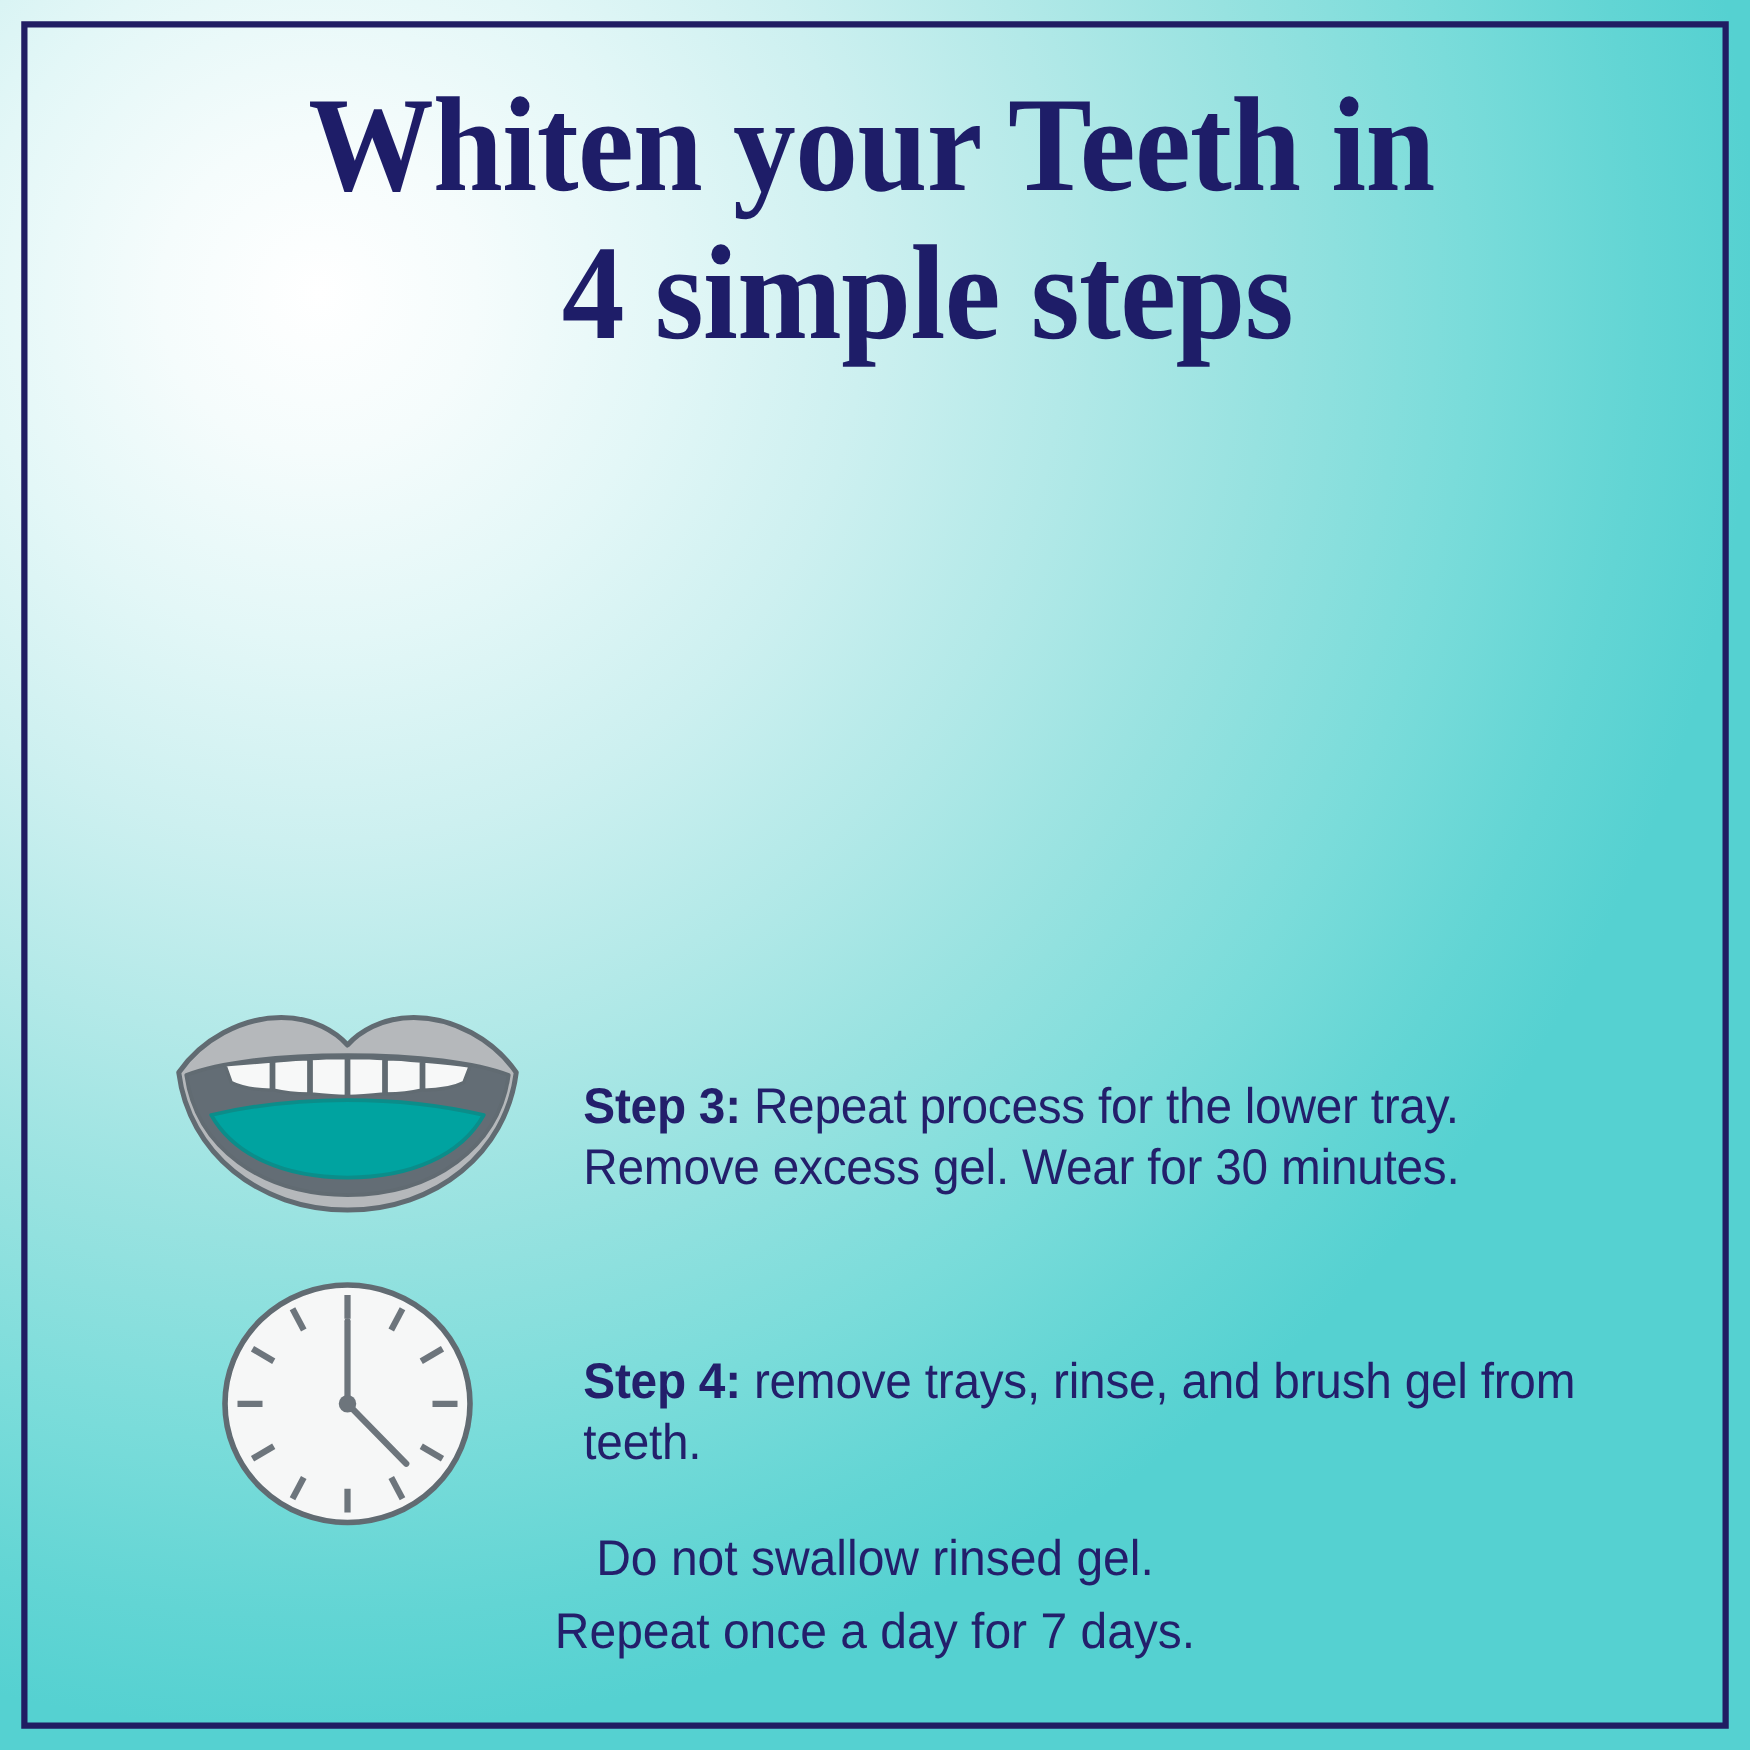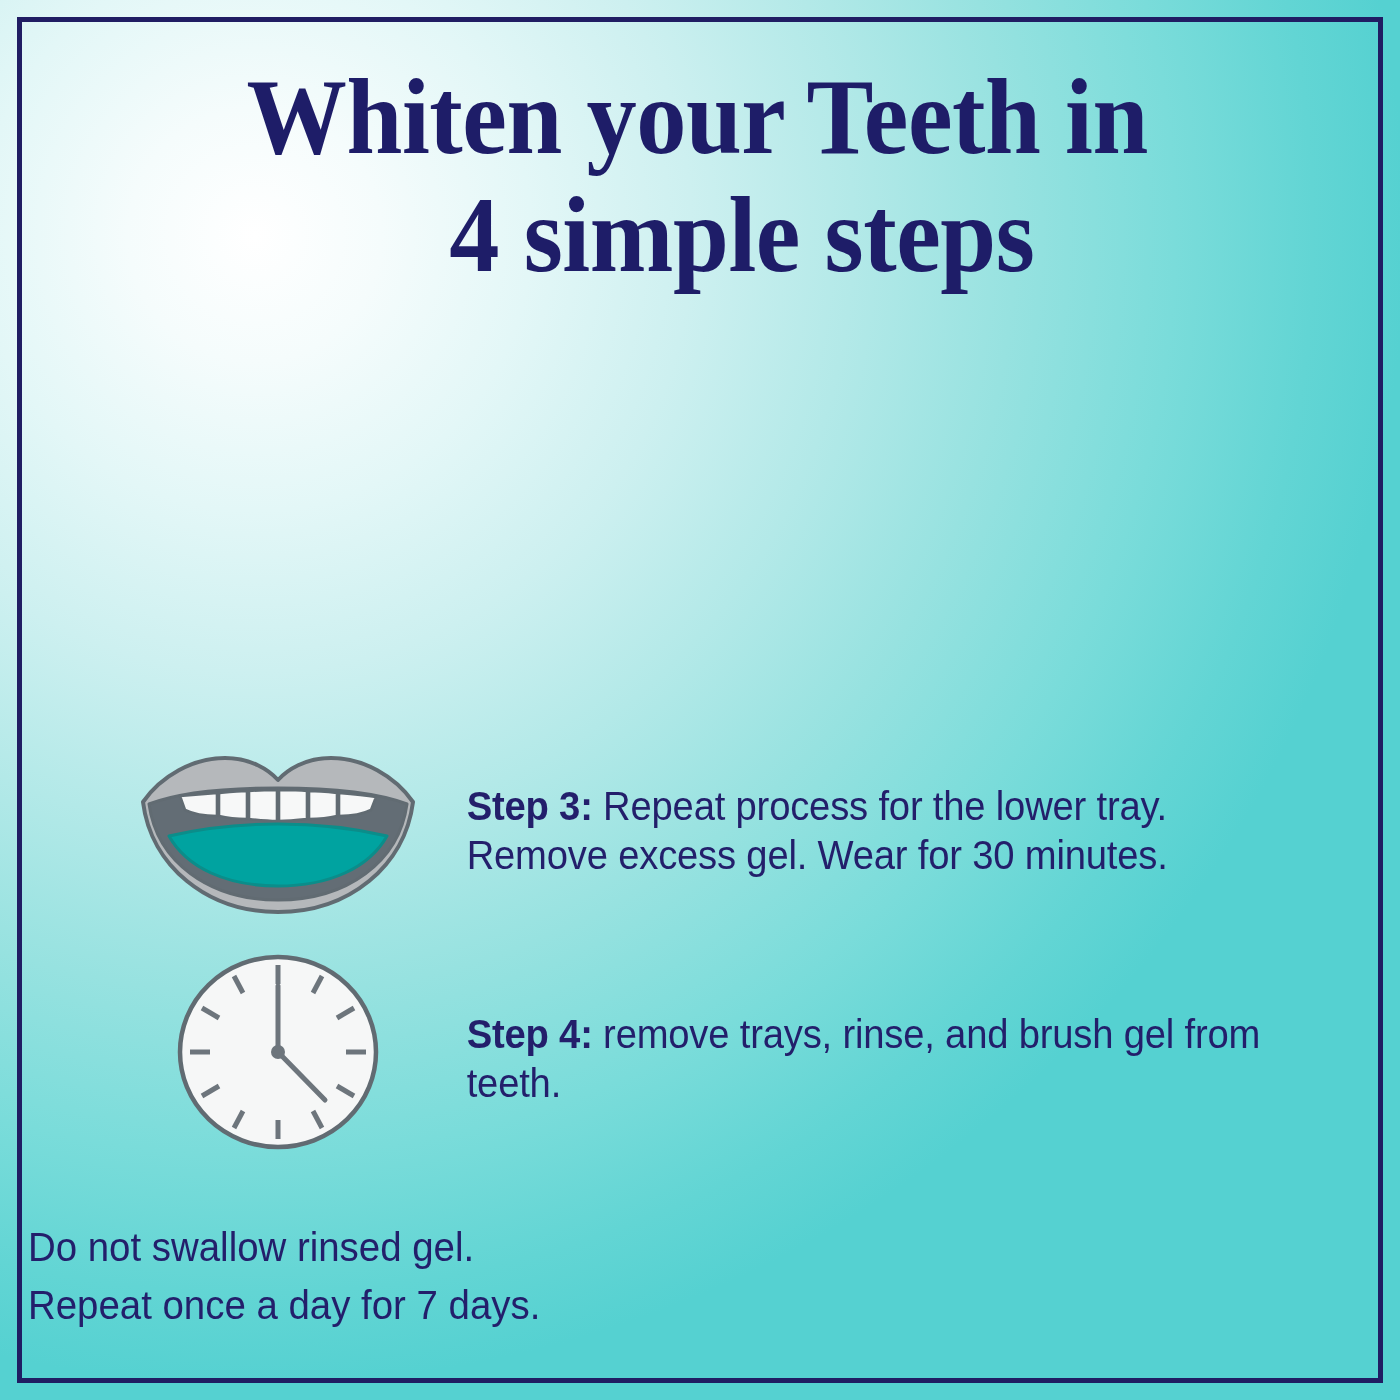--- a/index.html
+++ b/index.html
@@ -84,35 +84,35 @@
     transform: scaleX(0.955);
     transform-origin: left top;
     padding-left: 30px;
   }
   .step-text b {
     font-weight: 700;
   }
 
   #step-row-1 { top: 348px; }
   #step-row-2 { top: 556px; }
-  #step-row-3 { top: 740px; }
-  #step-row-4 { top: 952px; }
+  #step-row-3 { top: 796px; align-items: center; }
+  #step-row-4 { top: 1023px; }
 
   #step-row-1 .step-text { padding-top: 14px; }
   #step-row-2 .step-text { padding-top: 14px; }
   #step-row-3 .step-text { padding-top: 42px; }
   #step-row-4 .step-text { padding-top: 58px; }
 
   
   .footer-block {
     position: absolute;
     left: 0;
     top: 1218px;
     width: 1400px;
-    text-align: left;
+    text-align: center;
     color: #231f6b;
     font-size: 40px;
     line-height: 58px;
   }
   .footer-line {
     display: block;
     transform: scaleX(0.96);
   }
 </style>
 </head>

